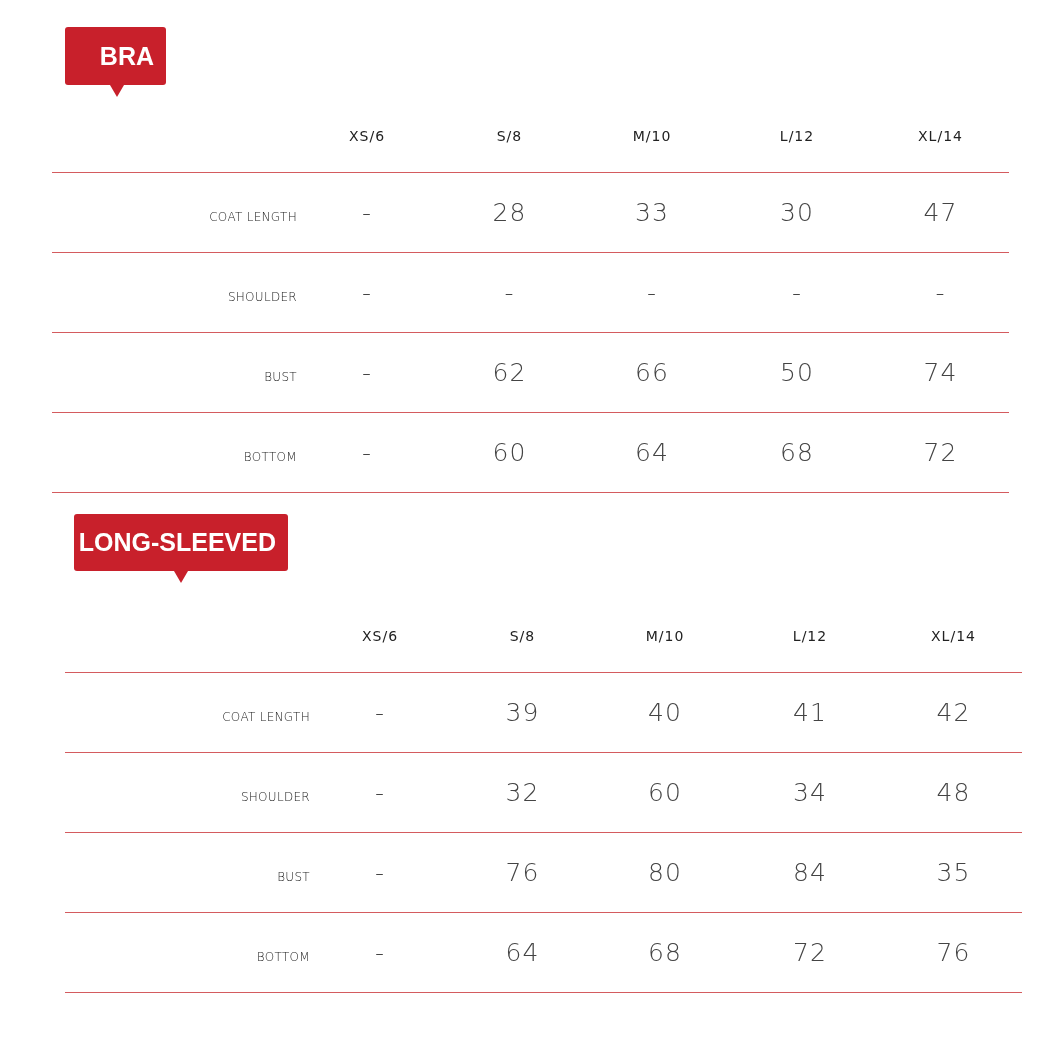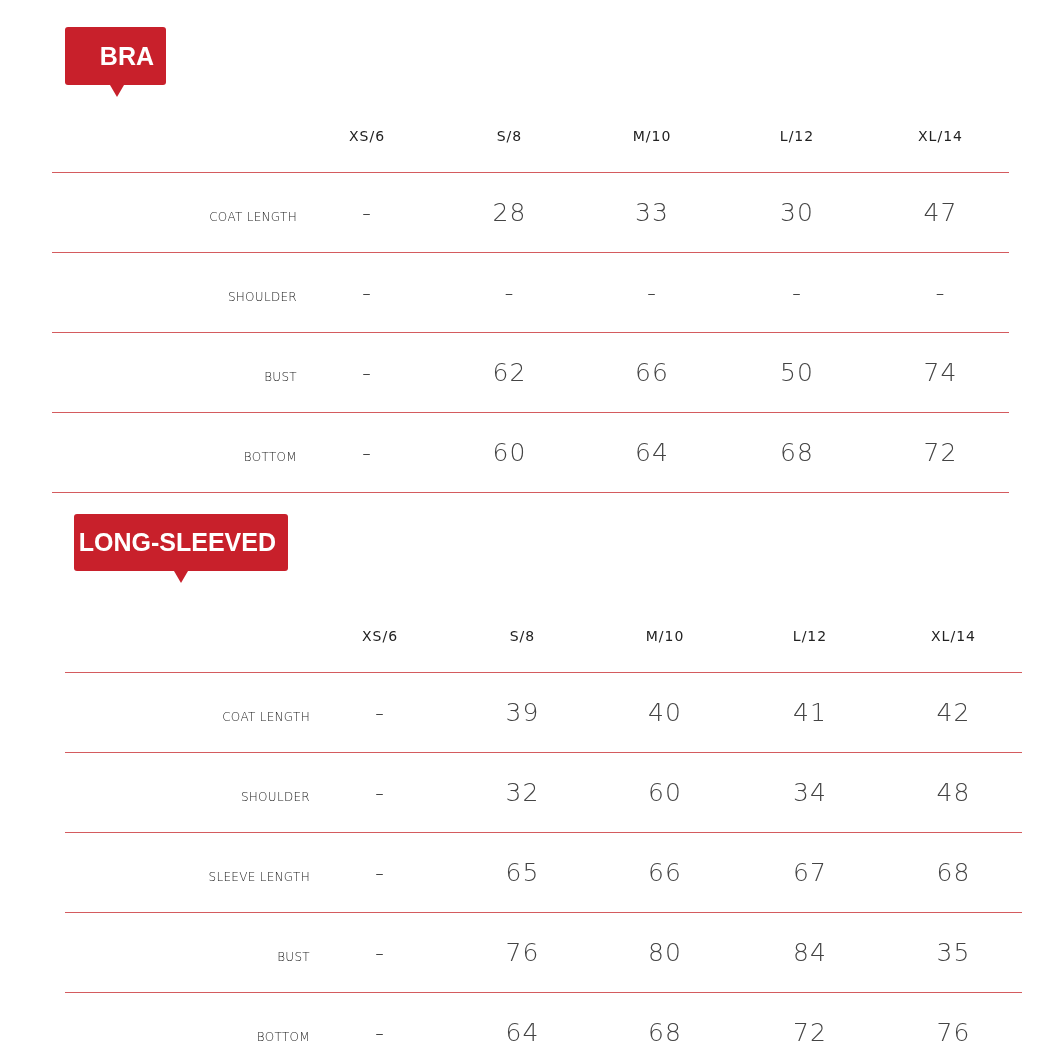--- a/index.html
+++ b/index.html
@@ -120,28 +120,20 @@
       </tr>
       <tr>
         <td class="rl">SHOULDER</td>
         <td class="dash">-</td>
         <td>32</td>
         <td>60</td>
         <td>34</td>
         <td>48</td>
       </tr>
       <tr>
-        <td class="rl">SLEEVE LENGTH</td>
-        <td class="dash">-</td>
-        <td>65</td>
-        <td>66</td>
-        <td>67</td>
-        <td>68</td>
-      </tr>
-      <tr>
         <td class="rl">BUST</td>
         <td class="dash">-</td>
         <td>76</td>
         <td>80</td>
         <td>84</td>
         <td>35</td>
       </tr>
       <tr>
         <td class="rl">BOTTOM</td>
         <td class="dash">-</td>

